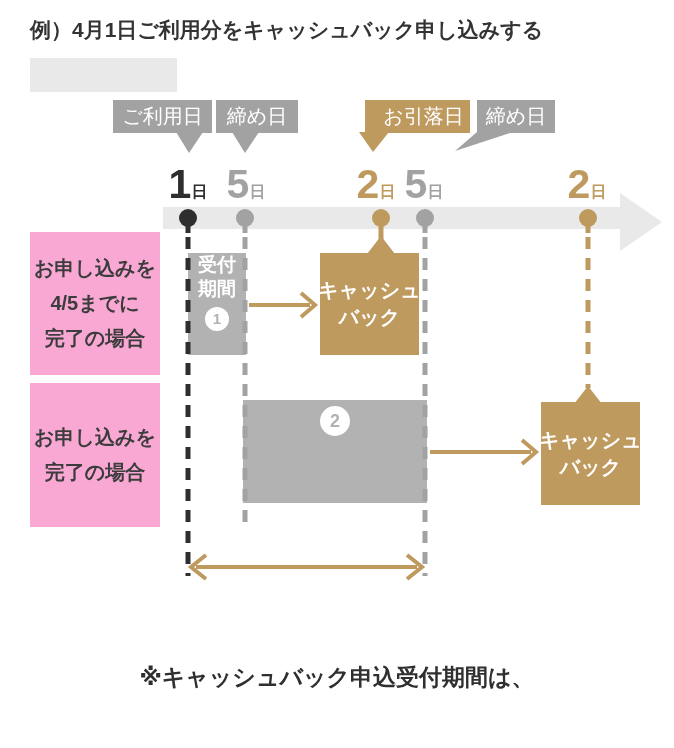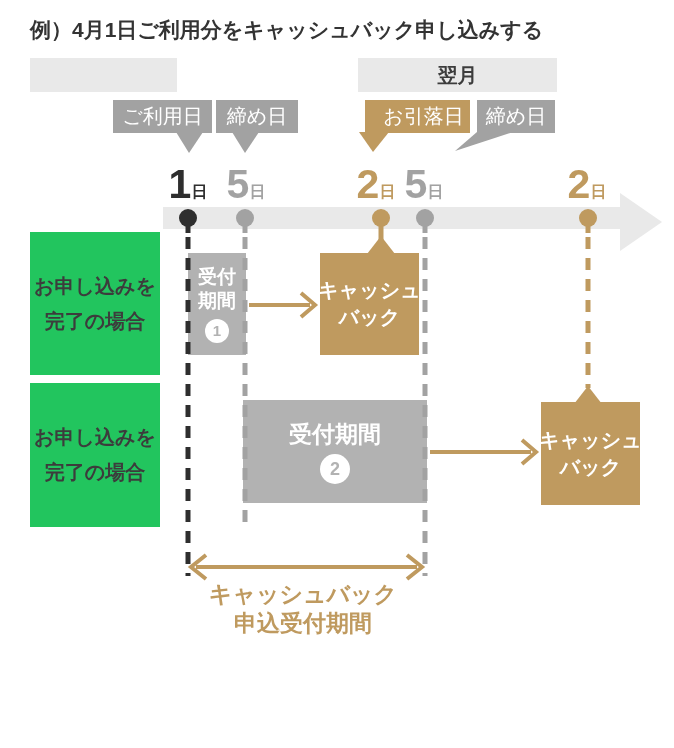--- a/index.html
+++ b/index.html
@@ -48,31 +48,31 @@
   .dl-black { color: #2e2e2e; }
   .dl-gray  { color: #a2a2a2; }
   .dl-gold  { color: #bf9a5f; }
 
   .timeline-band {
     position: absolute; left: 163px; top: 207px; width: 459px; height: 22px;
     background: #e9e9e9;
   }
 
   .cond-box {
-    position: absolute; left: 30px; width: 130px; background: #22c55e;
+    position: absolute; left: 30px; width: 130px; background: #f9a8d4;
     display: flex; flex-direction: column; align-items: center; justify-content: center;
     color: #3c3c3c; font-size: 20px; font-weight: 700; line-height: 35px;
     text-align: right; white-space: nowrap;
   }
   .cond-1 { top: 232px; height: 143px; }
   .cond-2 { top: 383px; height: 144px; }
 
   .period-box {
     position: absolute; background: #b2b2b2; color: #fff; font-weight: 700;
-    display: flex; flex-direction: column; align-items: center; justify-content: center;
+    display: flex; flex-direction: column; align-items: center; 
     text-align: center; white-space: nowrap;
   }
   .period-1 { left: 188px; top: 253px; width: 58px;  height: 102px; font-size: 19px; line-height: 24px; }
   .period-2 { left: 243px; top: 400px; width: 184px; height: 103px; font-size: 23px; line-height: 28px; }
 
   .circled-num {
     background: #fff; color: #b2b2b2; border-radius: 50%;
     display: flex; align-items: center; justify-content: center;
     font-weight: 700; margin-top: 6px;
   }
@@ -105,21 +105,20 @@
   }
 </style>
 </head>
 <body>
 
 <div id="stage">
 
   <div class="title">例）4月1日ご利用分をキャッシュバック申し込みする</div>
 
   <div class="month-box mb-blank"></div>
-  <div class="month-box mb-next">翌月</div>
 
   <div class="badge badge-gray bd-usage">ご利用日</div>
   <div class="badge badge-gray bd-close1">締め日</div>
   <div class="badge badge-gold bd-withdraw">お引落日</div>
   <div class="badge badge-gray bd-close2">締め日</div>
 
   <div class="timeline-band"></div>
 
   <div class="date-label dl-black" style="left:188px">
     <span class="num">1</span>
@@ -137,51 +136,48 @@
     <span class="num">5</span>
       <span class="unit">日</span>
   </div>
   <div class="date-label dl-gold" style="left:587px">
     <span class="num">2</span>
       <span class="unit">日</span>
   </div>
 
   <div class="cond-box cond-1">
     <div>お申し込みを</div>
+    <div>4/5までに</div>
     <div>完了の場合</div>
   </div>
   <div class="period-box period-1">
     <div>受付</div>
     <div>期間</div>
     <div class="circled-num cn-1">1</div>
   </div>
   <div class="cashback-box cb-1">
     <div>キャッシュ</div>
     <div>バック</div>
   </div>
 
   <div class="cond-box cond-2">
     <div>お申し込みを</div>
     <div>完了の場合</div>
   </div>
   <div class="period-box period-2">
-    <div>受付期間</div>
     <div class="circled-num cn-2">2</div>
   </div>
   <div class="cashback-box cb-2">
     <div>キャッシュ</div>
     <div>バック</div>
   </div>
 
-  <div class="bracket-label">
-    <div>キャッシュバック</div>
-    <div>申込受付期間</div>
-  </div>
 
   <div class="footnote">
+    <div>※キャッシュバック申込受付期間は、</div>
   </div>
 
   <svg class="overlay-svg" viewBox="0 0 674 748">
 
     <polygon points="620,193 662,222 620,251" fill="#e9e9e9"></polygon>
 
     <polygon points="176,132 203,132 189,153" fill="#a2a2a2"></polygon>
     <polygon points="232,132 259,132 245,153" fill="#a2a2a2"></polygon>
     <polygon points="359,132 389,132 373,152" fill="#bf9a5f"></polygon>
     <polygon points="477,132 513,132 455,151" fill="#a2a2a2"></polygon>

